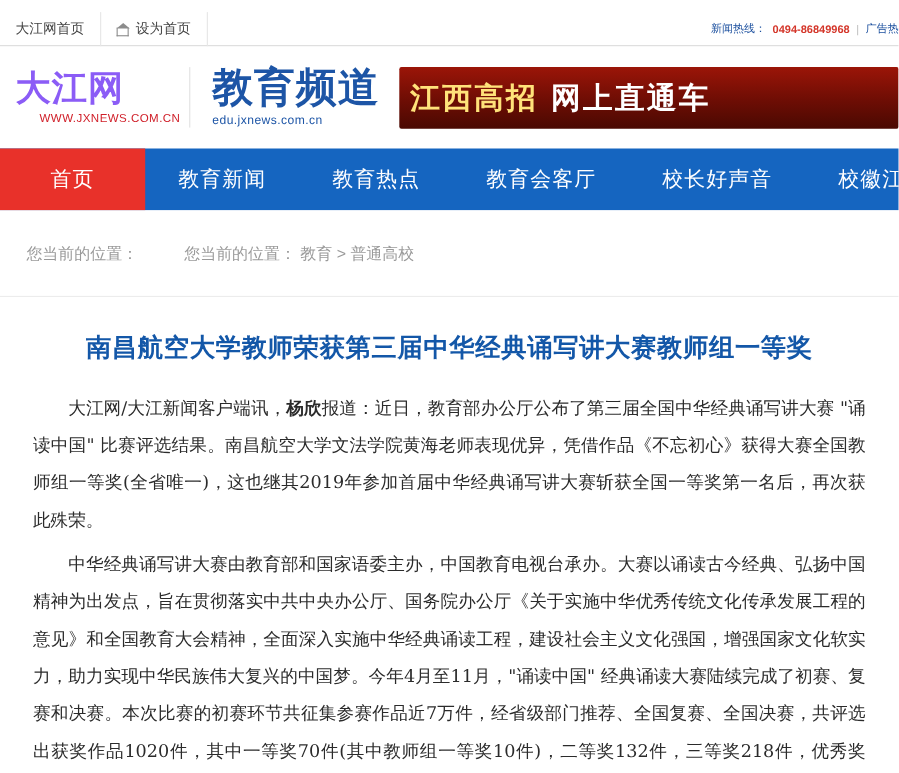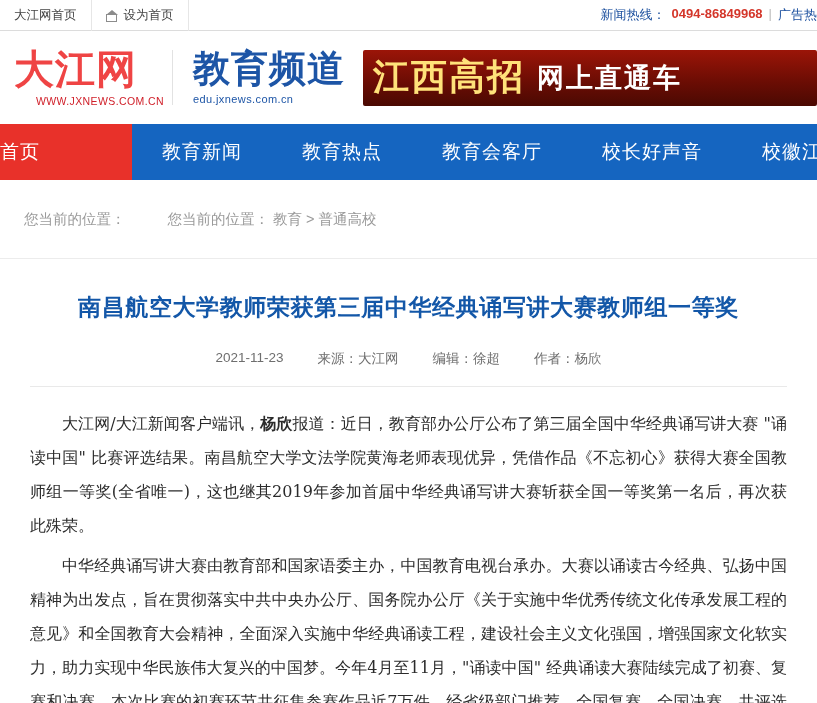--- a/index.html
+++ b/index.html
@@ -16,20 +16,21 @@
   
   .topbar {
     height: 31px;
     border-bottom: 1px solid #dcdcdc;
     display: flex;
     align-items: center;
     font-size: 12.5px;
     color: #444;
     background: #fff;
     position: relative;
+    margin-top: 11px;
   }
   .topbar-left { display: flex; align-items: center; }
   .tb-item {
     display: flex;
     align-items: center;
     gap: 5px;
     padding: 0 14px;
     height: 31px;
     white-space: nowrap;
     border-right: 1px solid #e6e6e6;
@@ -67,47 +68,47 @@
     content: "";
     position: absolute; left: 0.5px; top: 7px;
     width: 12px; height: 7px;
     border: 1.3px solid #8c8c8c;
     border-bottom: none;
     border-radius: 7px 7px 0 0;
   }
   .topbar-right {
     margin-left: auto;
     display: flex;
-    align-items: flex-start;
+    align-items: flex-end;
     gap: 6px;
     padding-right: 0px;
-    font-size: 13px;
+    font-size: 10px;
     color: #1a4f9c;
     white-space: nowrap;
   }
   .hotline-label { color: #1b4f9e; }
   .hotline-num { color: #d4362a; font-weight: bold; }
   .tb-sep { color: #bbb; }
   .ad-link { color: #1b4f9e; }
 
   
   .logorow {
     height: 93px;
     display: flex;
     align-items: center;
     padding-left: 14px;
     background: #fff;
     overflow: hidden;
   }
   .logo-main { width: 150px; flex: 0 0 auto; }
   .logo-cn {
     font-family: "DejaVu Serif", serif;
-    font-size: 40px;
-    font-weight: bold;
-    color: #ef4444;
+    font-size: 32px;
+    font-weight: bold;
+    color: #8b5cf6;
     line-height: 1;
     letter-spacing: 1px;
   }
   .logo-url {
     font-size: 10.5px;
     color: #d0202a;
     letter-spacing: 0.4px;
     margin-top: 6px;
     font-family: "Liberation Sans", sans-serif;
     text-align: right;
@@ -147,21 +148,21 @@
   .banner-year {
     font-family: "DejaVu Serif", serif;
     font-size: 37px;
     font-weight: bold;
     color: #ffe9a8;
     line-height: 1;
     text-shadow: 1px 1px 0 #7a2c00;
     margin-right: 12px;
   }
   .banner-t1 {
-    font-size: 36px;
+    font-size: 27px;
     font-weight: bold;
     color: #ffe27a;
     letter-spacing: 2px;
     margin-right: 12px;
     font-family: "DejaVu Serif", serif;
   }
   .banner-t2 {
     font-size: 27px;
     font-weight: bold;
     color: #ffffff;
@@ -173,21 +174,21 @@
   .nav {
     height: 56px;
     background: #1565c0;
     display: flex;
     align-items: stretch;
     color: #fff;
   }
   .nav-item {
     display: flex;
     align-items: center;
-    justify-content: flex-start;
+    justify-content: center;
     padding: 0 30px;
     font-size: 19px;
     letter-spacing: 1px;
     white-space: nowrap;
   }
   .nav-item.home {
     background: #e8312a;
     min-width: 132px;
     padding: 0;
   }
@@ -209,21 +210,21 @@
   
   .article { padding: 0 30px; }
   .art-title {
     text-align: center;
     color: #1357a8;
     font-size: 23px;
     font-weight: bold;
     letter-spacing: 0.6px;
     padding: 34px 10px 0;
     line-height: 1.3;
-    font-family: Liberation Serif, serif;
+    font-family: Liberation Mono, monospace;
   }
   .art-meta {
     display: flex;
     justify-content: center;
     gap: 34px;
     font-size: 13.5px;
     color: #6e6e6e;
     padding: 27px 0 18px;
     border-bottom: 1px solid #e9e9e9;
   }
@@ -301,23 +302,17 @@
   <span class="crumb-body">
     <span class="ct">您当前的位置：</span>
     <span class="ct">教育</span>
     <span class="ct">&gt;</span>
     <span class="ct">普通高校</span>
   </span>
 </div>
 
 <div class="article">
   <div class="art-title">南昌航空大学教师荣获第三届中华经典诵写讲大赛教师组一等奖</div>
-  <div class="art-meta">
-    <span>2021-11-23</span>
-    <span>来源：大江网</span>
-    <span>编辑：徐超</span>
-    <span>作者：杨欣</span>
-  </div>
   <div class="art-body">
     <p id="para-1">大江网/大江新闻客户端讯，<b>杨欣</b>报道：近日，教育部办公厅公布了第三届全国中华经典诵写讲大赛 "诵读中国" 比赛评选结果。南昌航空大学文法学院黄海老师表现优异，凭借作品《不忘初心》获得大赛全国教师组一等奖(全省唯一)，这也继其2019年参加首届中华经典诵写讲大赛斩获全国一等奖第一名后，再次获此殊荣。</p>
     <p>中华经典诵写讲大赛由教育部和国家语委主办，中国教育电视台承办。大赛以诵读古今经典、弘扬中国精神为出发点，旨在贯彻落实中共中央办公厅、国务院办公厅《关于实施中华优秀传统文化传承发展工程的意见》和全国教育大会精神，全面深入实施中华经典诵读工程，建设社会主义文化强国，增强国家文化软实力，助力实现中华民族伟大复兴的中国梦。今年4月至11月，"诵读中国" 经典诵读大赛陆续完成了初赛、复赛和决赛。本次比赛的初赛环节共征集参赛作品近7万件，经省级部门推荐、全国复赛、全国决赛，共评选出获奖作品1020件，其中一等奖70件(其中教师组一等奖10件)，二等奖132件，三等奖218件，优秀奖600件。</p>
   </div>
 </div>
 
 </body></html>

